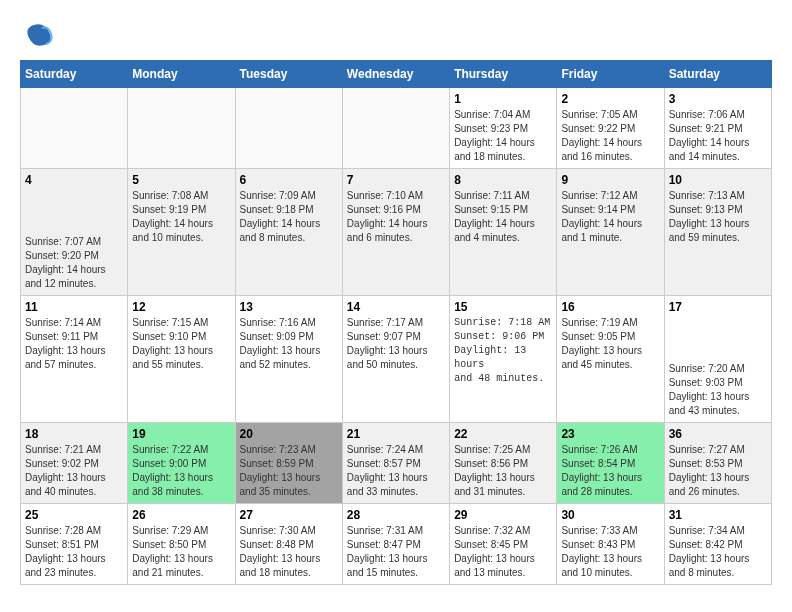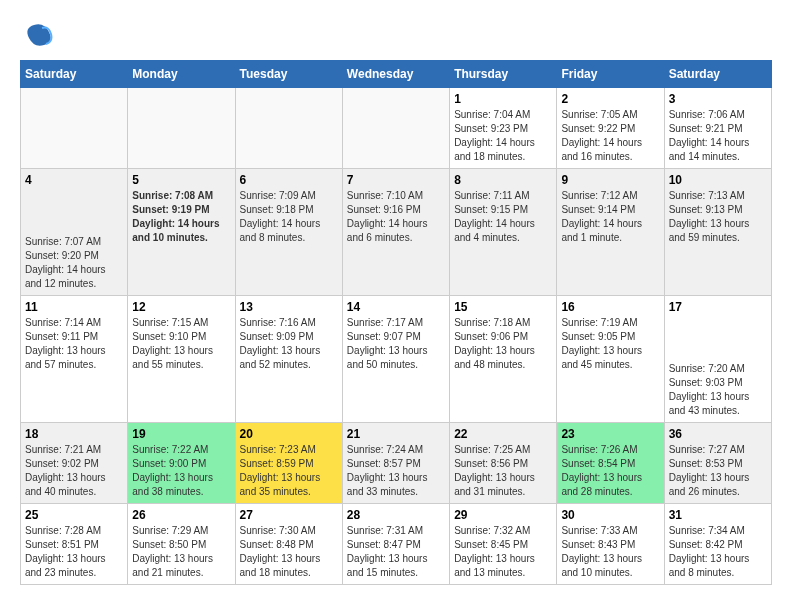--- a/index.html
+++ b/index.html
@@ -153,21 +153,21 @@
       <tr>
         <td style="background: rgb(240, 240, 240);">
           <span class="day-number">4</span>
           <div class="day-info" style="white-space: pre-line; margin-top: 48px;">Sunrise: 7:07 AM
 Sunset: 9:20 PM
 Daylight: 14 hours
 and 12 minutes.</div>
         </td>
         <td style="background: rgb(240, 240, 240);">
           <span class="day-number">5</span>
-          <div class="day-info" style="white-space: pre-line; font-weight: bold;">Sunrise: 7:08 AM
+          <div class="day-info" style="white-space: pre-line;">Sunrise: 7:08 AM
 Sunset: 9:19 PM
 Daylight: 14 hours
 and 10 minutes.</div>
         </td>
         <td style="background: rgb(240, 240, 240);">
           <span class="day-number">6</span>
           <div class="day-info" style="white-space: pre-line;">Sunrise: 7:09 AM
 Sunset: 9:18 PM
 Daylight: 14 hours
 and 8 minutes.</div>
@@ -225,21 +225,21 @@
         </td>
         <td>
           <span class="day-number">14</span>
           <div class="day-info" style="white-space: pre-line;">Sunrise: 7:17 AM
 Sunset: 9:07 PM
 Daylight: 13 hours
 and 50 minutes.</div>
         </td>
         <td>
           <span class="day-number">15</span>
-          <div class="day-info" style="white-space: pre-line;">Sunrise: 7:18 AM
+          <div class="day-info" style="white-space: pre-line; font-family: Liberation Mono, monospace;">Sunrise: 7:18 AM
 Sunset: 9:06 PM
 Daylight: 13 hours
 and 48 minutes.</div>
         </td>
         <td>
           <span class="day-number">16</span>
           <div class="day-info" style="white-space: pre-line;">Sunrise: 7:19 AM
 Sunset: 9:05 PM
 Daylight: 13 hours
 and 45 minutes.</div>
@@ -260,21 +260,21 @@
 Daylight: 13 hours
 and 40 minutes.</div>
         </td>
         <td style="background: #86efac;">
           <span class="day-number">19</span>
           <div class="day-info" style="white-space: pre-line;">Sunrise: 7:22 AM
 Sunset: 9:00 PM
 Daylight: 13 hours
 and 38 minutes.</div>
         </td>
-        <td style="background: #fde047;">
+        <td style="background: #a3a3a3;">
           <span class="day-number">20</span>
           <div class="day-info" style="white-space: pre-line;">Sunrise: 7:23 AM
 Sunset: 8:59 PM
 Daylight: 13 hours
 and 35 minutes.</div>
         </td>
         <td style="background: rgb(240, 240, 240);">
           <span class="day-number">21</span>
           <div class="day-info" style="white-space: pre-line;">Sunrise: 7:24 AM
 Sunset: 8:57 PM

